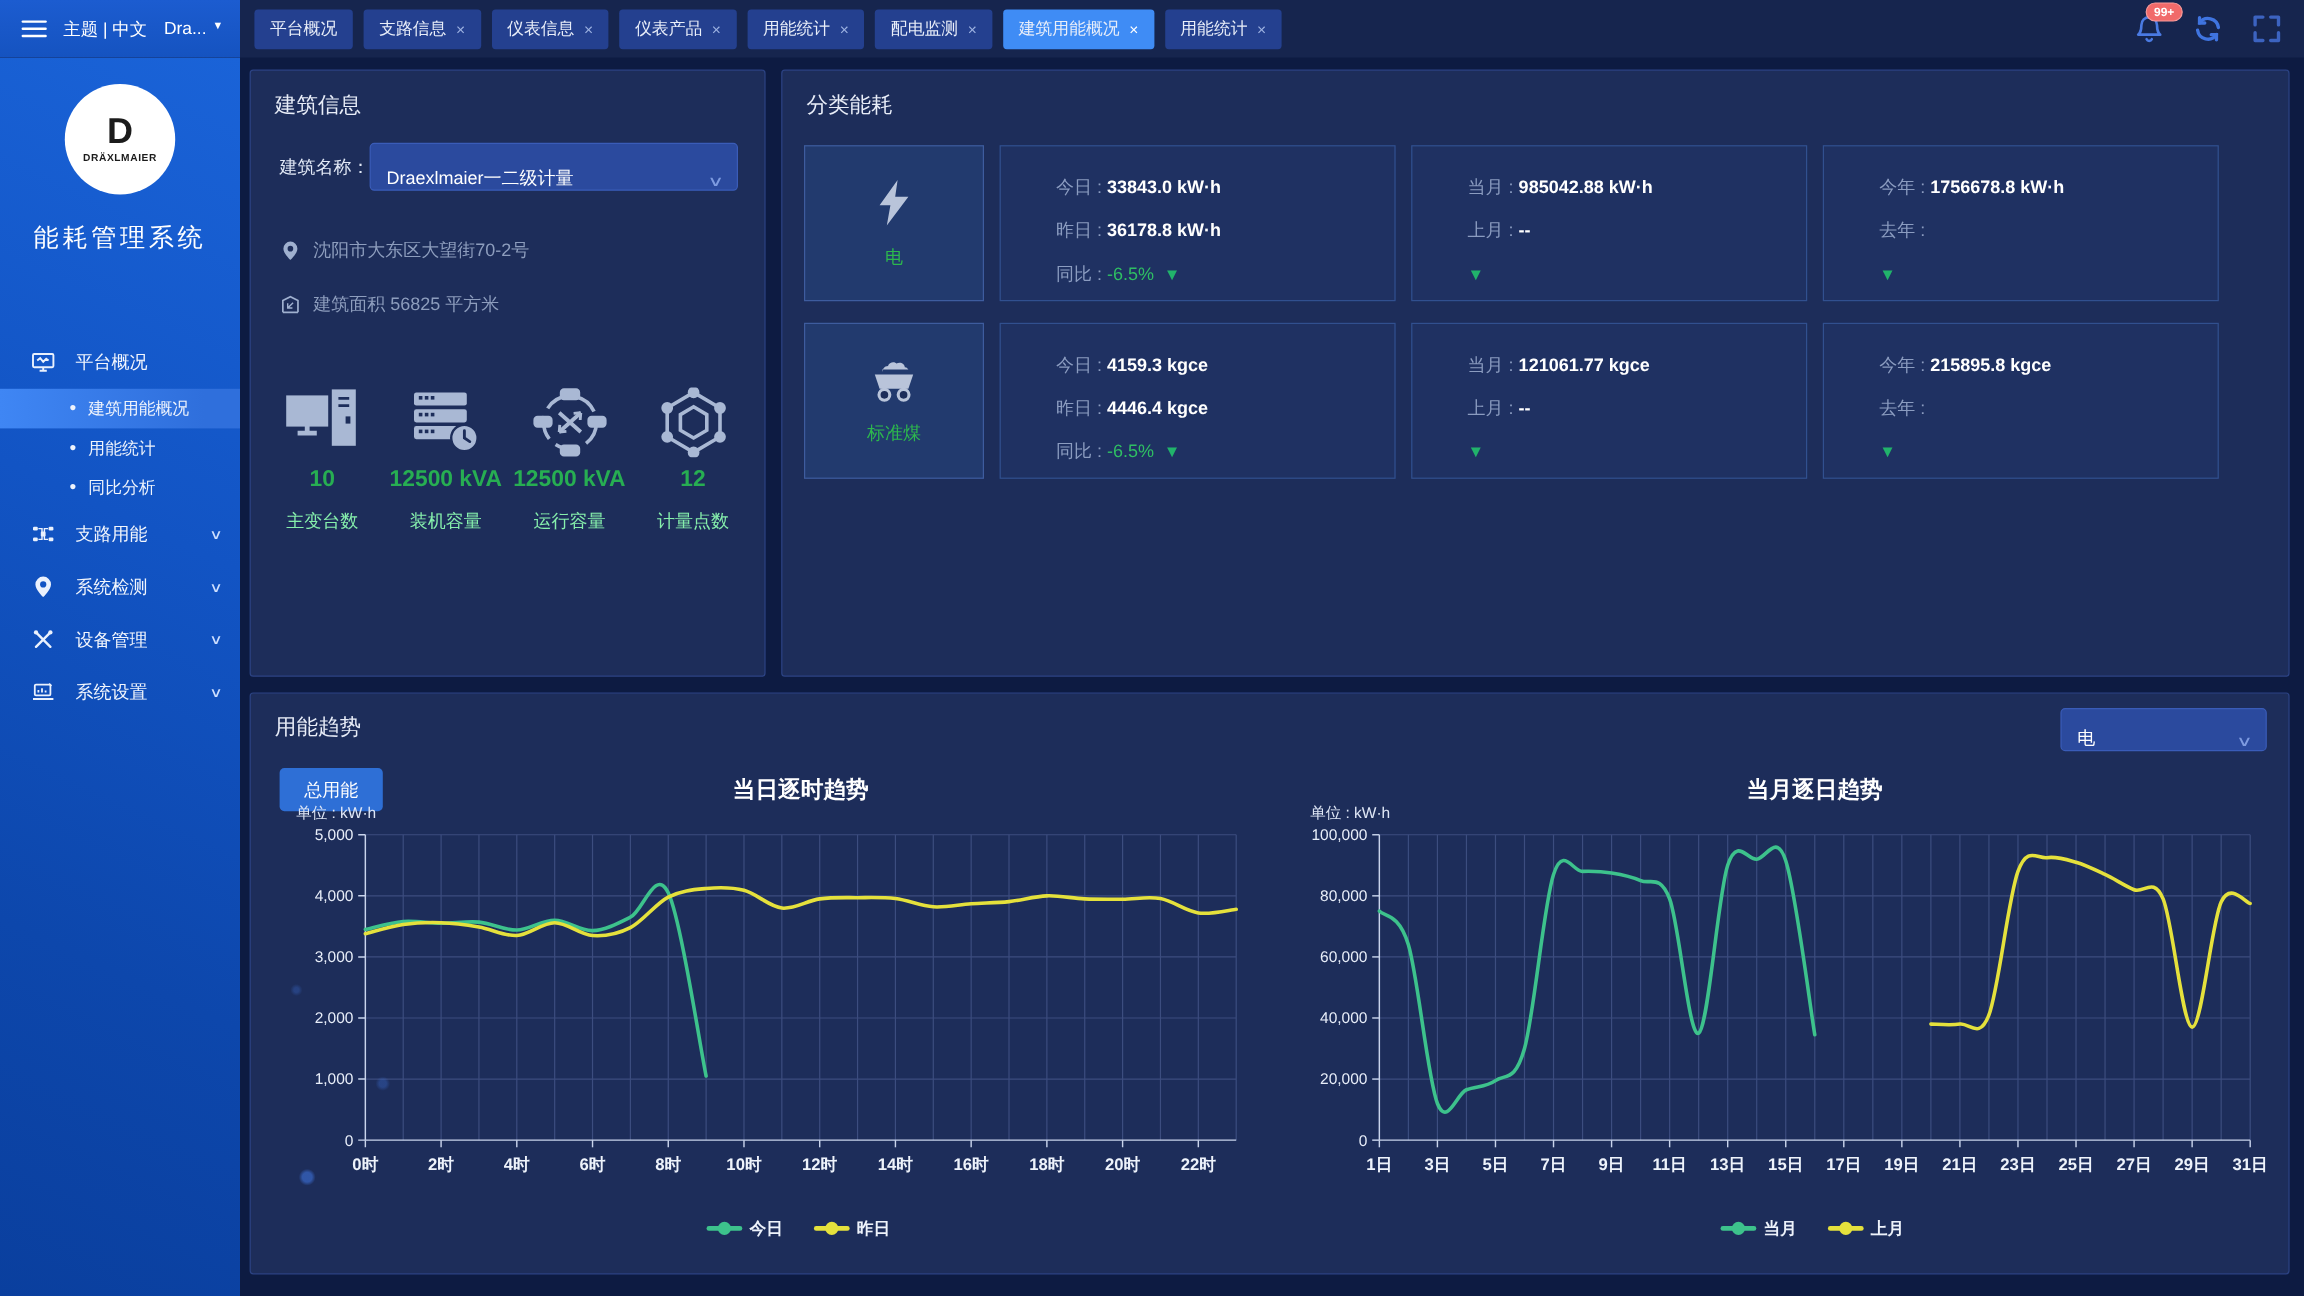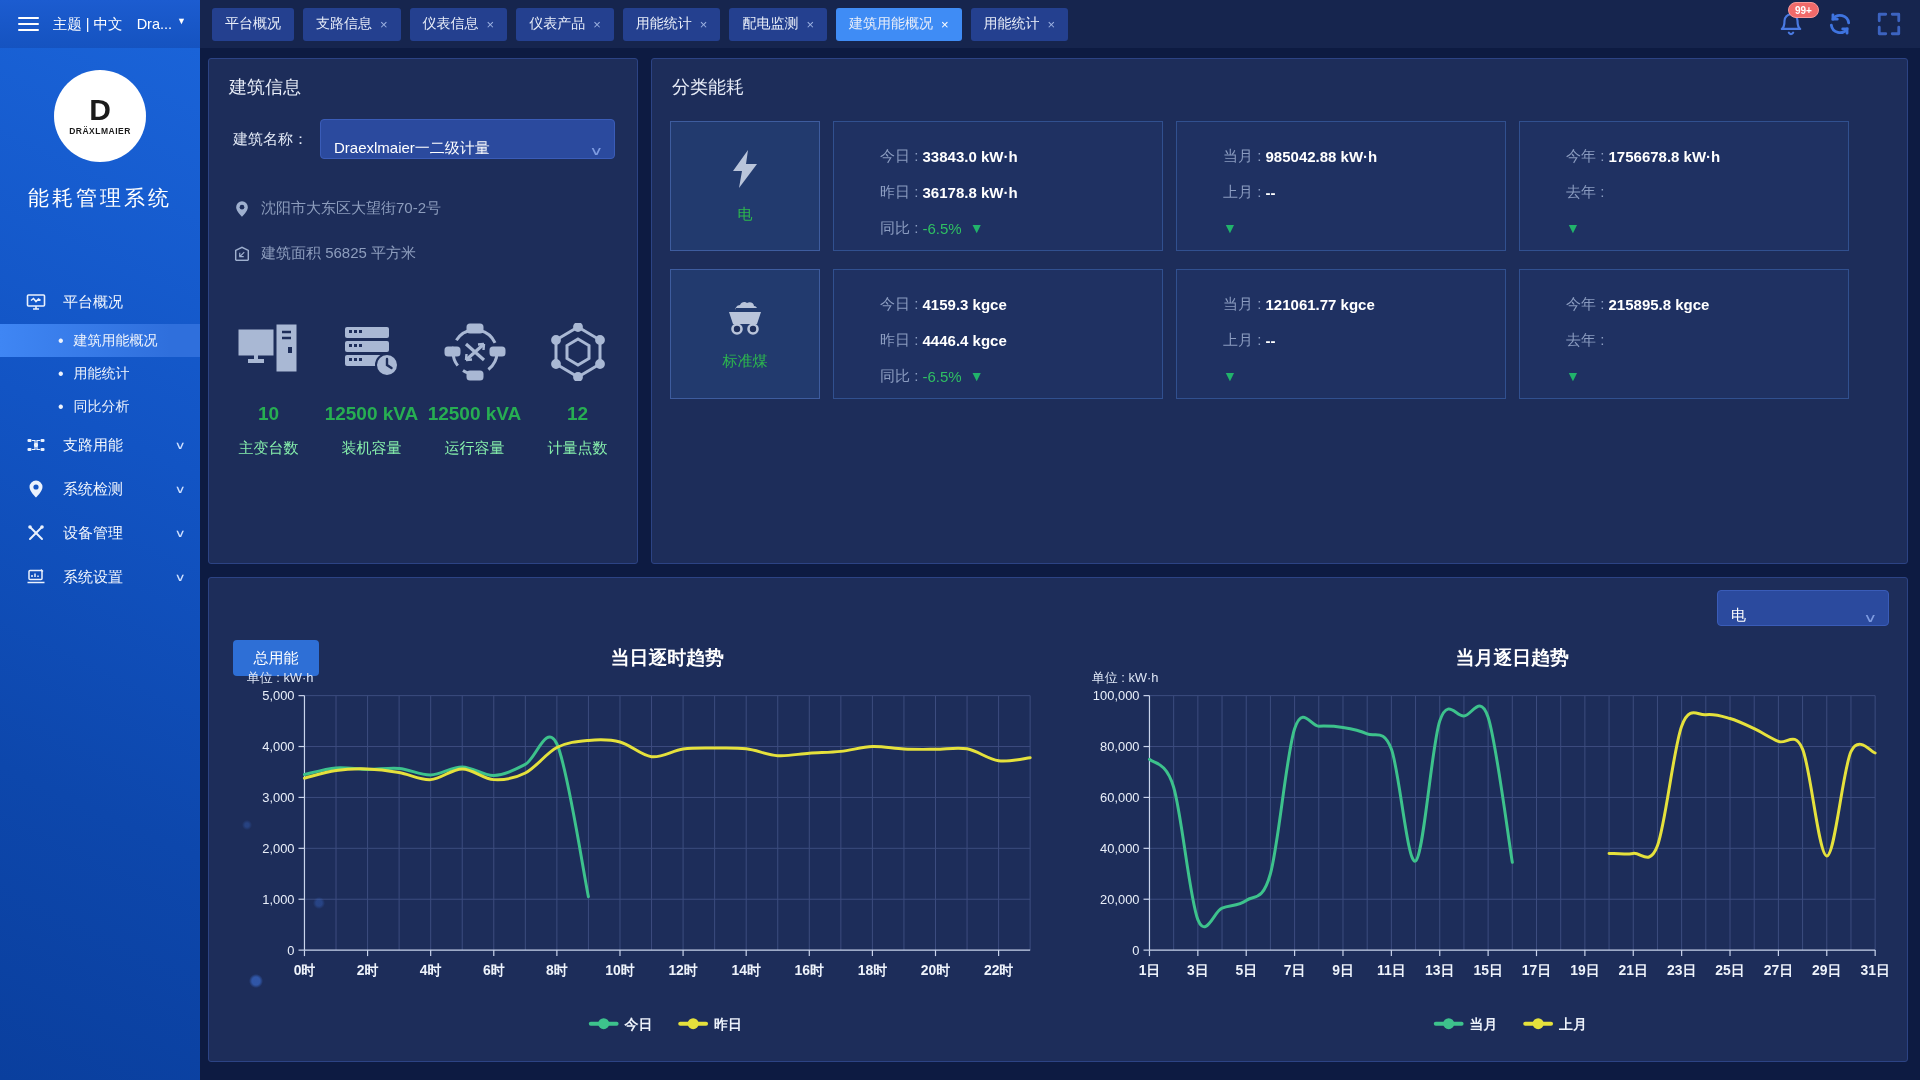--- a/index.html
+++ b/index.html
@@ -55,33 +55,33 @@
     background:
       radial-gradient(circle at 28% 85%, rgba(64,120,230,.55) 4px, transparent 7px),
       radial-gradient(circle at 70% 55%, rgba(64,120,230,.30) 3px, transparent 6px),
       radial-gradient(circle at 22% 25%, rgba(64,120,230,.28) 2px, transparent 5px);}
   .row1{ display:flex; gap:13px; height:506px; }
   .panel{ background:#1d2d5a; border:1px solid #2c4384; border-radius:3px; position:relative; }
   .panel-title{ color:#e8edf8; font-size:18px; padding:16px 20px 0 20px; }
 
   
   .panel-building{ width:430px; flex:0 0 auto; }
-  .form-row{ display:flex; align-items:center; gap:12px; margin:20px 22px 0 24px; }
+  .form-row{ display:flex; align-items:center; margin:20px 22px 0 24px; }
   .form-label{ color:#e2e9f6; font-size:15px; white-space:nowrap; }
   .select{ display:flex; align-items:flex-end; justify-content:space-between; background:#2b4a9e;
     border:1px solid #3a5cb8; border-radius:4px; color:#fff; padding:0 13px; cursor:pointer; font-size:15px;}
   .select .chev{ color:#7e9be0; font-size:12px; transform:scaleX(1.6); }
   .building-select{ flex:1; height:40px; }
   .info-line{ display:flex; align-items:center; gap:10px; margin:0 24px; color:#8d9dbd; font-size:15px;}
   .info-line.addr{ margin-top:40px; }
   .info-line.area{ margin-top:26px; }
   .stats{ display:grid; grid-template-columns:repeat(4,1fr); margin-top:46px; padding:0 8px; }
   .stat{ text-align:center; }
   .stat-icon{ height:72px; display:flex; align-items:flex-end; justify-content:center; }
-  .stat-value{ color:#27ae52; font-size:19px; font-weight:700; margin-top:22px; white-space:nowrap;}
+  .stat-value{ color:#27ae52; font-size:19px; font-weight:700; margin-top:8px; white-space:nowrap;}
   .stat-label{ color:#86efac; font-size:15px; margin-top:14px; }
 
   
   .panel-category{ flex:1; }
   .cat-rows{ padding:22px 58px 0 18px; }
   .cat-row{ display:flex; gap:13px; height:130px; margin-bottom:18px; }
   .icon-card{ width:150px; flex:0 0 auto; background:#223a6e; border:1px solid #3e5c9e;
     display:flex; flex-direction:column; align-items:center; justify-content:center; gap:16px;}
   .icon-card .cat-name{ color:#2db84d; font-size:15px; }
   .ecard{ flex:1; border:1px solid #31508f; background:rgba(36,58,116,.35); padding:16px 0 0 46px; }
@@ -466,20 +466,21 @@
                 <span class="down-arrow" style="margin-left:0">▼</span>
               </div>
           </div>
         </div>
 
       </div>
     </div>
   </div>
 
   <div class="panel panel-trend">
+    <div class="panel-title">用能趋势</div>
     <div class="select trend-select">
       <span>电</span>
       <span class="chev">∨</span>
     </div>
     <button class="total-btn">总用能</button>
     <div class="charts">
       <div class="chart">
           <svg viewBox="0 0 850 418">
             <line x1="92" y1="62" x2="92" y2="318" class="grid"></line>
             <line x1="123.73913043478261" y1="62" x2="123.73913043478261" y2="318" class="grid"></line>

